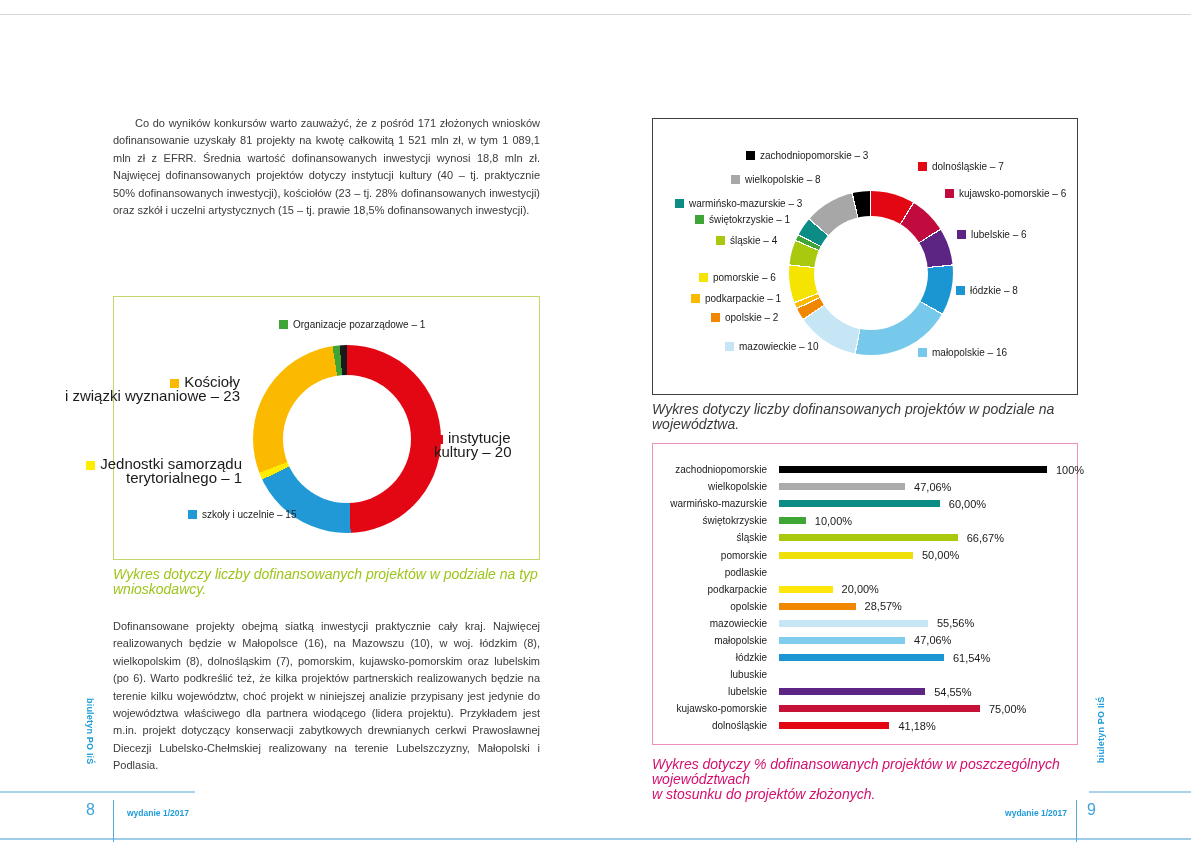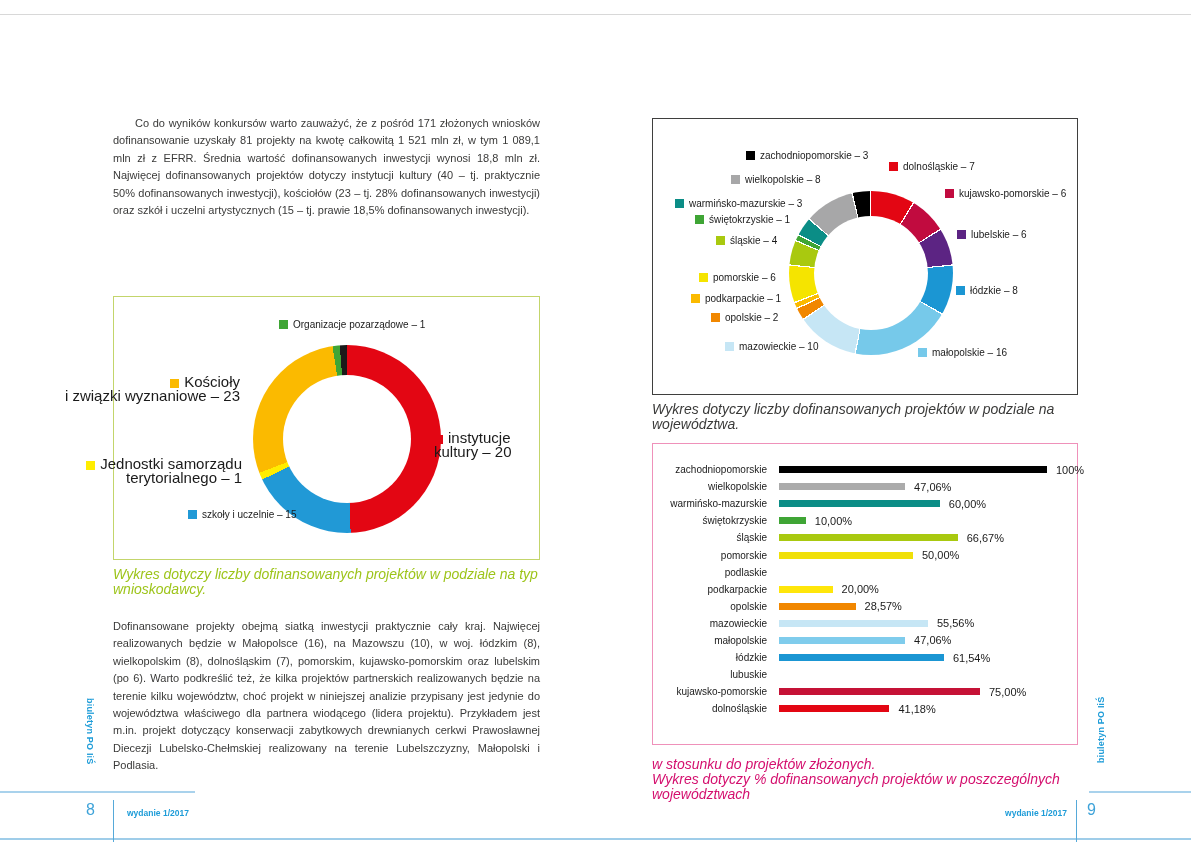--- a/index.html
+++ b/index.html
@@ -83,21 +83,21 @@
     <div class="vdiv" style="left:113px;top:800px;height:42px;"></div>
     <div class="edition" style="left:127px;top:808px;">wydanie 1/2017</div>
   </div>
 
   <div>
 
     <div class="chart-box" style="left:652px;top:118px;width:426px;height:277px;border:1px solid #3f3f3e;">
       <div class="donut-ring" style="left: 136px; top: 72px; width: 164px; height: 164px; background: conic-gradient(rgb(227, 6, 19) 0.5deg, rgb(227, 6, 19) 30.61deg, rgb(255, 255, 255) 30.61deg, rgb(255, 255, 255) 31.61deg, rgb(193, 11, 63) 31.61deg, rgb(193, 11, 63) 57.28deg, rgb(255, 255, 255) 57.28deg, rgb(255, 255, 255) 58.28deg, rgb(92, 36, 131) 58.28deg, rgb(92, 36, 131) 83.94deg, rgb(255, 255, 255) 83.94deg, rgb(255, 255, 255) 84.94deg, rgb(27, 150, 211) 84.94deg, rgb(27, 150, 211) 119.5deg, rgb(255, 255, 255) 119.5deg, rgb(255, 255, 255) 120.5deg, rgb(118, 201, 234) 120.5deg, rgb(118, 201, 234) 190.61deg, rgb(255, 255, 255) 190.61deg, rgb(255, 255, 255) 191.61deg, rgb(198, 230, 245) 191.61deg, rgb(198, 230, 245) 235.06deg, rgb(255, 255, 255) 235.06deg, rgb(255, 255, 255) 236.06deg, rgb(241, 135, 0) 236.06deg, rgb(241, 135, 0) 243.94deg, rgb(255, 255, 255) 243.94deg, rgb(255, 255, 255) 244.94deg, rgb(251, 186, 0) 244.94deg, rgb(251, 186, 0) 248.39deg, rgb(255, 255, 255) 248.39deg, rgb(255, 255, 255) 249.39deg, rgb(245, 228, 0) 249.39deg, rgb(245, 228, 0) 275.06deg, rgb(255, 255, 255) 275.06deg, rgb(255, 255, 255) 276.06deg, rgb(169, 201, 15) 276.06deg, rgb(169, 201, 15) 292.83deg, rgb(255, 255, 255) 292.83deg, rgb(255, 255, 255) 293.83deg, rgb(63, 165, 53) 293.83deg, rgb(63, 165, 53) 297.28deg, rgb(255, 255, 255) 297.28deg, rgb(255, 255, 255) 298.28deg, rgb(11, 141, 134) 298.28deg, rgb(11, 141, 134) 310.61deg, rgb(255, 255, 255) 310.61deg, rgb(255, 255, 255) 311.61deg, rgb(167, 167, 168) 311.61deg, rgb(167, 167, 168) 346.17deg, rgb(255, 255, 255) 346.17deg, rgb(255, 255, 255) 347.17deg, rgb(0, 0, 0) 347.17deg, rgb(0, 0, 0) 359.5deg, rgb(255, 255, 255) 359.5deg, rgb(255, 255, 255) 360.5deg);"></div>
       <div class="donut-hole" style="left:161px;top:97px;width:114px;height:114px;"></div>
       <div>
-          <div class="legend-row" style="left: 236px; top: 42px; text-align: center;">
+          <div class="legend-row" style="left: 265px; top: 42px; text-align: center;">
             <span class="swatch" style="background: rgb(227, 6, 19);"></span>
             <span>dolnośląskie – 7</span>
           </div>
           <div class="legend-row" style="left: 292px; top: 69px;">
             <span class="swatch" style="background: rgb(193, 11, 63);"></span>
             <span>kujawsko-pomorskie – 6</span>
           </div>
           <div class="legend-row" style="left: 304px; top: 110px;">
             <span class="swatch" style="background: rgb(92, 36, 131);"></span>
             <span>lubelskie – 6</span>
@@ -208,35 +208,40 @@
           </div>
           <div class="bar-row">
             <span class="bar-label">łódzkie</span>
             <div class="bar" style="width: 164.9px; background: rgb(27, 150, 211);"></div>
             <span class="bar-value">61,54%</span>
           </div>
           <div class="bar-row">
             <span class="bar-label">lubuskie</span>
           </div>
           <div class="bar-row">
+            <span class="bar-label">lubelskie</span>
+            <div class="bar" style="width: 146.2px; background: rgb(92, 36, 131);"></div>
+            <span class="bar-value">54,55%</span>
+          </div>
+          <div class="bar-row">
             <span class="bar-label">kujawsko-pomorskie</span>
             <div class="bar" style="width: 201px; background: rgb(197, 18, 54);"></div>
             <span class="bar-value">75,00%</span>
           </div>
           <div class="bar-row">
             <span class="bar-label">dolnośląskie</span>
             <div class="bar" style="width: 110.4px; background: rgb(227, 6, 19);"></div>
             <span class="bar-value">41,18%</span>
           </div>
         </div>
     </div>
 
     <div class="caption" style="left:652px;top:757px;color:#d40f6e;width:430px;">
+      <div>Wykres dotyczy % dofinansowanych projektów w poszczególnych województwach</div>
       <div>w stosunku do projektów złożonych.</div>
-      <div>Wykres dotyczy % dofinansowanych projektów w poszczególnych województwach</div>
     </div>
 
     <div class="side-label" style="left:1096px;top:763px;transform:rotate(-90deg);transform-origin:0 0;">biuletyn PO IiŚ</div>
     <div class="hline" style="left:1089px;top:791px;width:102px;height:2px;background:#a9d2ec;"></div>
     <div class="edition" style="left:967px;top:808px;width:100px;text-align:right;">wydanie 1/2017</div>
     <div class="vdiv" style="left:1076px;top:800px;height:42px;"></div>
     <div class="page-num" style="left:1087px;top:801px;">9</div>
   </div>
 
 </div>

